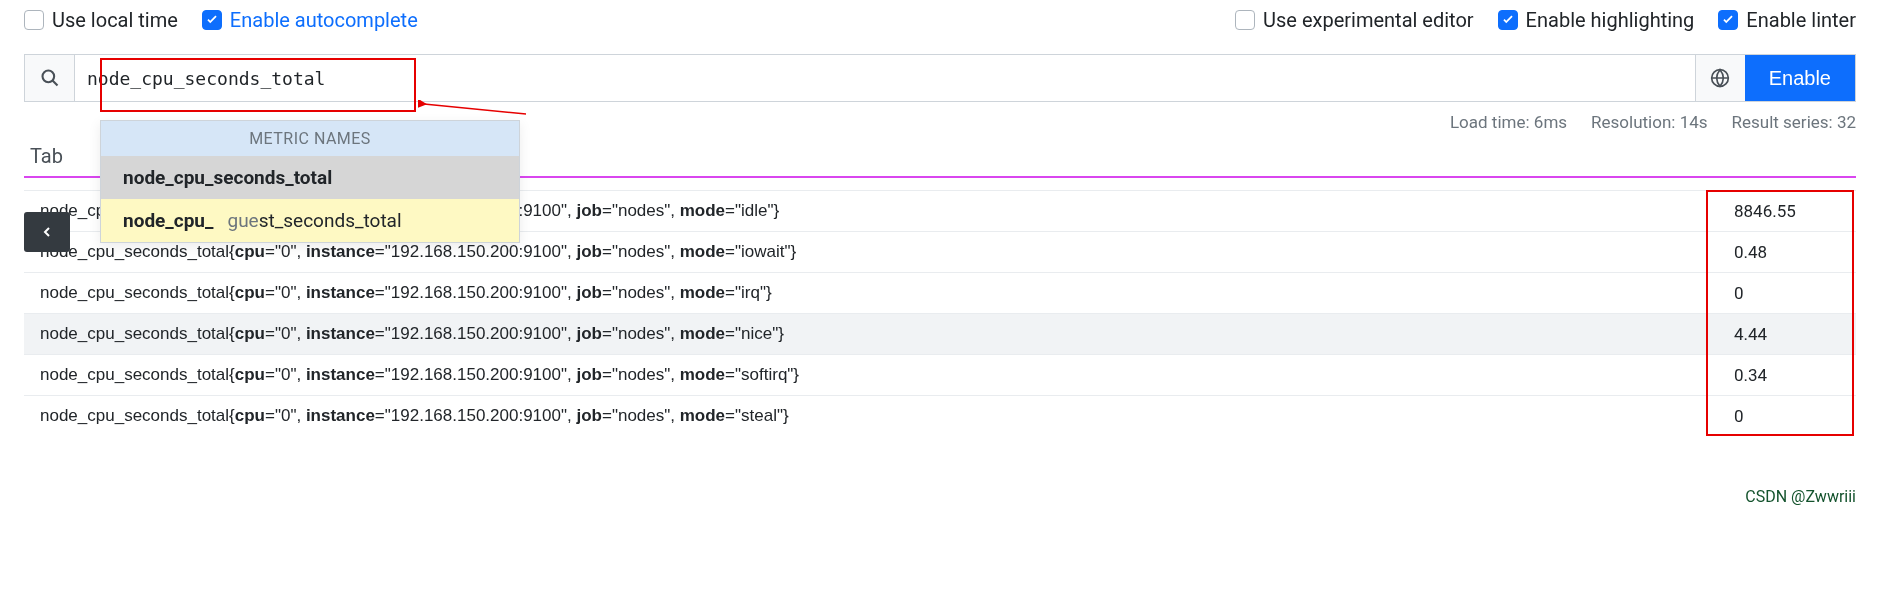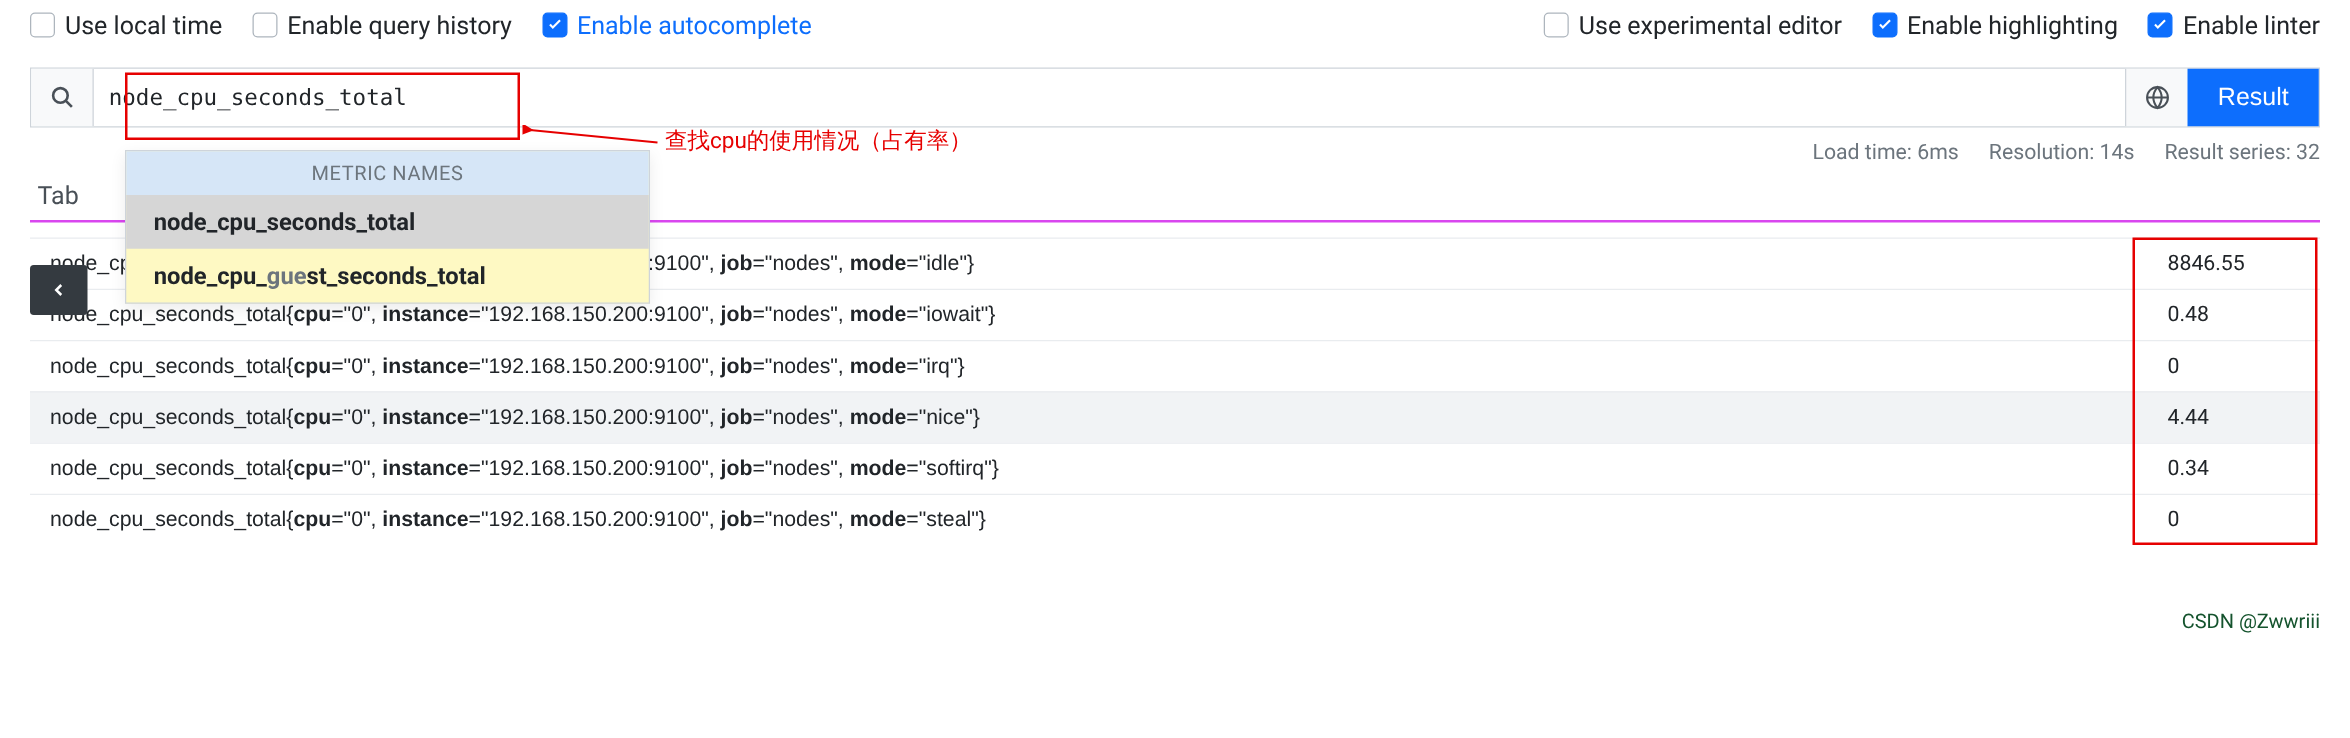--- a/index.html
+++ b/index.html
@@ -127,21 +127,21 @@
     font-size: 16px;
     letter-spacing: .03em;
   }
   .dropdown-item {
     padding: 10px 22px;
     font-size: 19px;
     color: #212529;
     cursor: pointer;
   }
   .dropdown-item.selected { background: #d6d6d6; font-weight: 700; }
-  .dropdown-item .muted { color: #6c757d; font-weight: 700; }
+  .dropdown-item .muted { color: #6c757d; font-weight: 400; margin-left: 14px; }
 
   .nav-btn {
     position: absolute;
     left: 24px;
     top: 212px;
     width: 46px;
     height: 40px;
     background: #343a40;
     color: #fff;
     display: flex;
@@ -191,24 +191,20 @@
 </head>
 <body>
 <div class="container">
 
 <div class="options-bar">
   <label class="checkbox-group">
     <span class="checkbox"></span>
     <span>Use local time</span>
   </label>
   <label class="checkbox-group">
-    <span class="checkbox"></span>
-    <span>Enable query history</span>
-  </label>
-  <label class="checkbox-group">
     <span class="checkbox checked">
           <svg viewBox="0 0 16 16">
             <path fill="#fff" d="M13.3 4.3 6 11.6 2.7 8.3l1.4-1.4L6 8.8l5.9-5.9z"></path>
           </svg>
         </span>
     <span class="blue-text">Enable autocomplete</span>
   </label>
   <div class="spacer"></div>
   <label class="checkbox-group">
     <span class="checkbox"></span>
@@ -241,54 +237,53 @@
   </div>
   <div class="query-input-wrap">
     <input class="query-input" value="node_cpu_seconds_total" style="">
   </div>
   <div class="query-icon-btn">
     <svg width="20" height="20" viewBox="0 0 24 24" fill="none" stroke="#495057" stroke-width="2">
           <circle cx="12" cy="12" r="10"></circle>
           <path d="M2 12h20M12 2c2.5 3 4 7 4 10s-1.5 7-4 10c-2.5-3-4-7-4-10s1.5-7 4-10z"></path>
         </svg>
   </div>
-  <button class="execute-btn">Result</button>
+  <button class="execute-btn">Enable</button>
 </div>
 
 <div class="red-highlight-box" style="left:100px; top:58px; width:316px; height:54px;"></div>
 
 <div class="annotation" style="left:418px; top:100px;">
   <svg width="110" height="24" viewBox="0 0 110 24">
         <defs>
           <marker id="ah" markerWidth="8" markerHeight="8" refX="2" refY="4" orient="auto">
             <path d="M8 0 L0 4 L8 8 z" fill="#e60000"></path>
           </marker>
         </defs>
         <line x1="108" y1="14" x2="6" y2="4" stroke="#e60000" stroke-width="1.5" marker-end="url(#ah)"></line>
       </svg>
-  <span>查找cpu的使用情况（占有率）</span>
 </div>
 
 <div class="stats-row">
   <span>Load time: 6ms</span>
   <span>Resolution: 14s</span>
   <span>Result series: 32</span>
 </div>
 
 <div class="tab-row">
   <span class="tab-label">Tab</span>
 </div>
 
 <div class="dropdown">
   <div class="dropdown-header">METRIC NAMES</div>
   <div class="dropdown-item selected">
     <span style="font-weight:700">node_cpu_seconds_total</span>
   </div>
   <div class="dropdown-item">
-    <span style="font-weight:700">node_cpu_</span><span class="muted">gue</span><span style="font-weight:700">st_seconds_total</span>
+    <span style="font-weight:700">node_cpu_</span><span class="muted">gue</span><span style="font-weight:400">st_seconds_total</span>
   </div>
 </div>
 
 <div class="nav-btn">
   <svg width="16" height="16" viewBox="0 0 24 24" fill="none" stroke="#fff" stroke-width="3">
         <polyline points="15 18 9 12 15 6"></polyline>
       </svg>
 </div>
 
 <div class="results" id="results-block">

